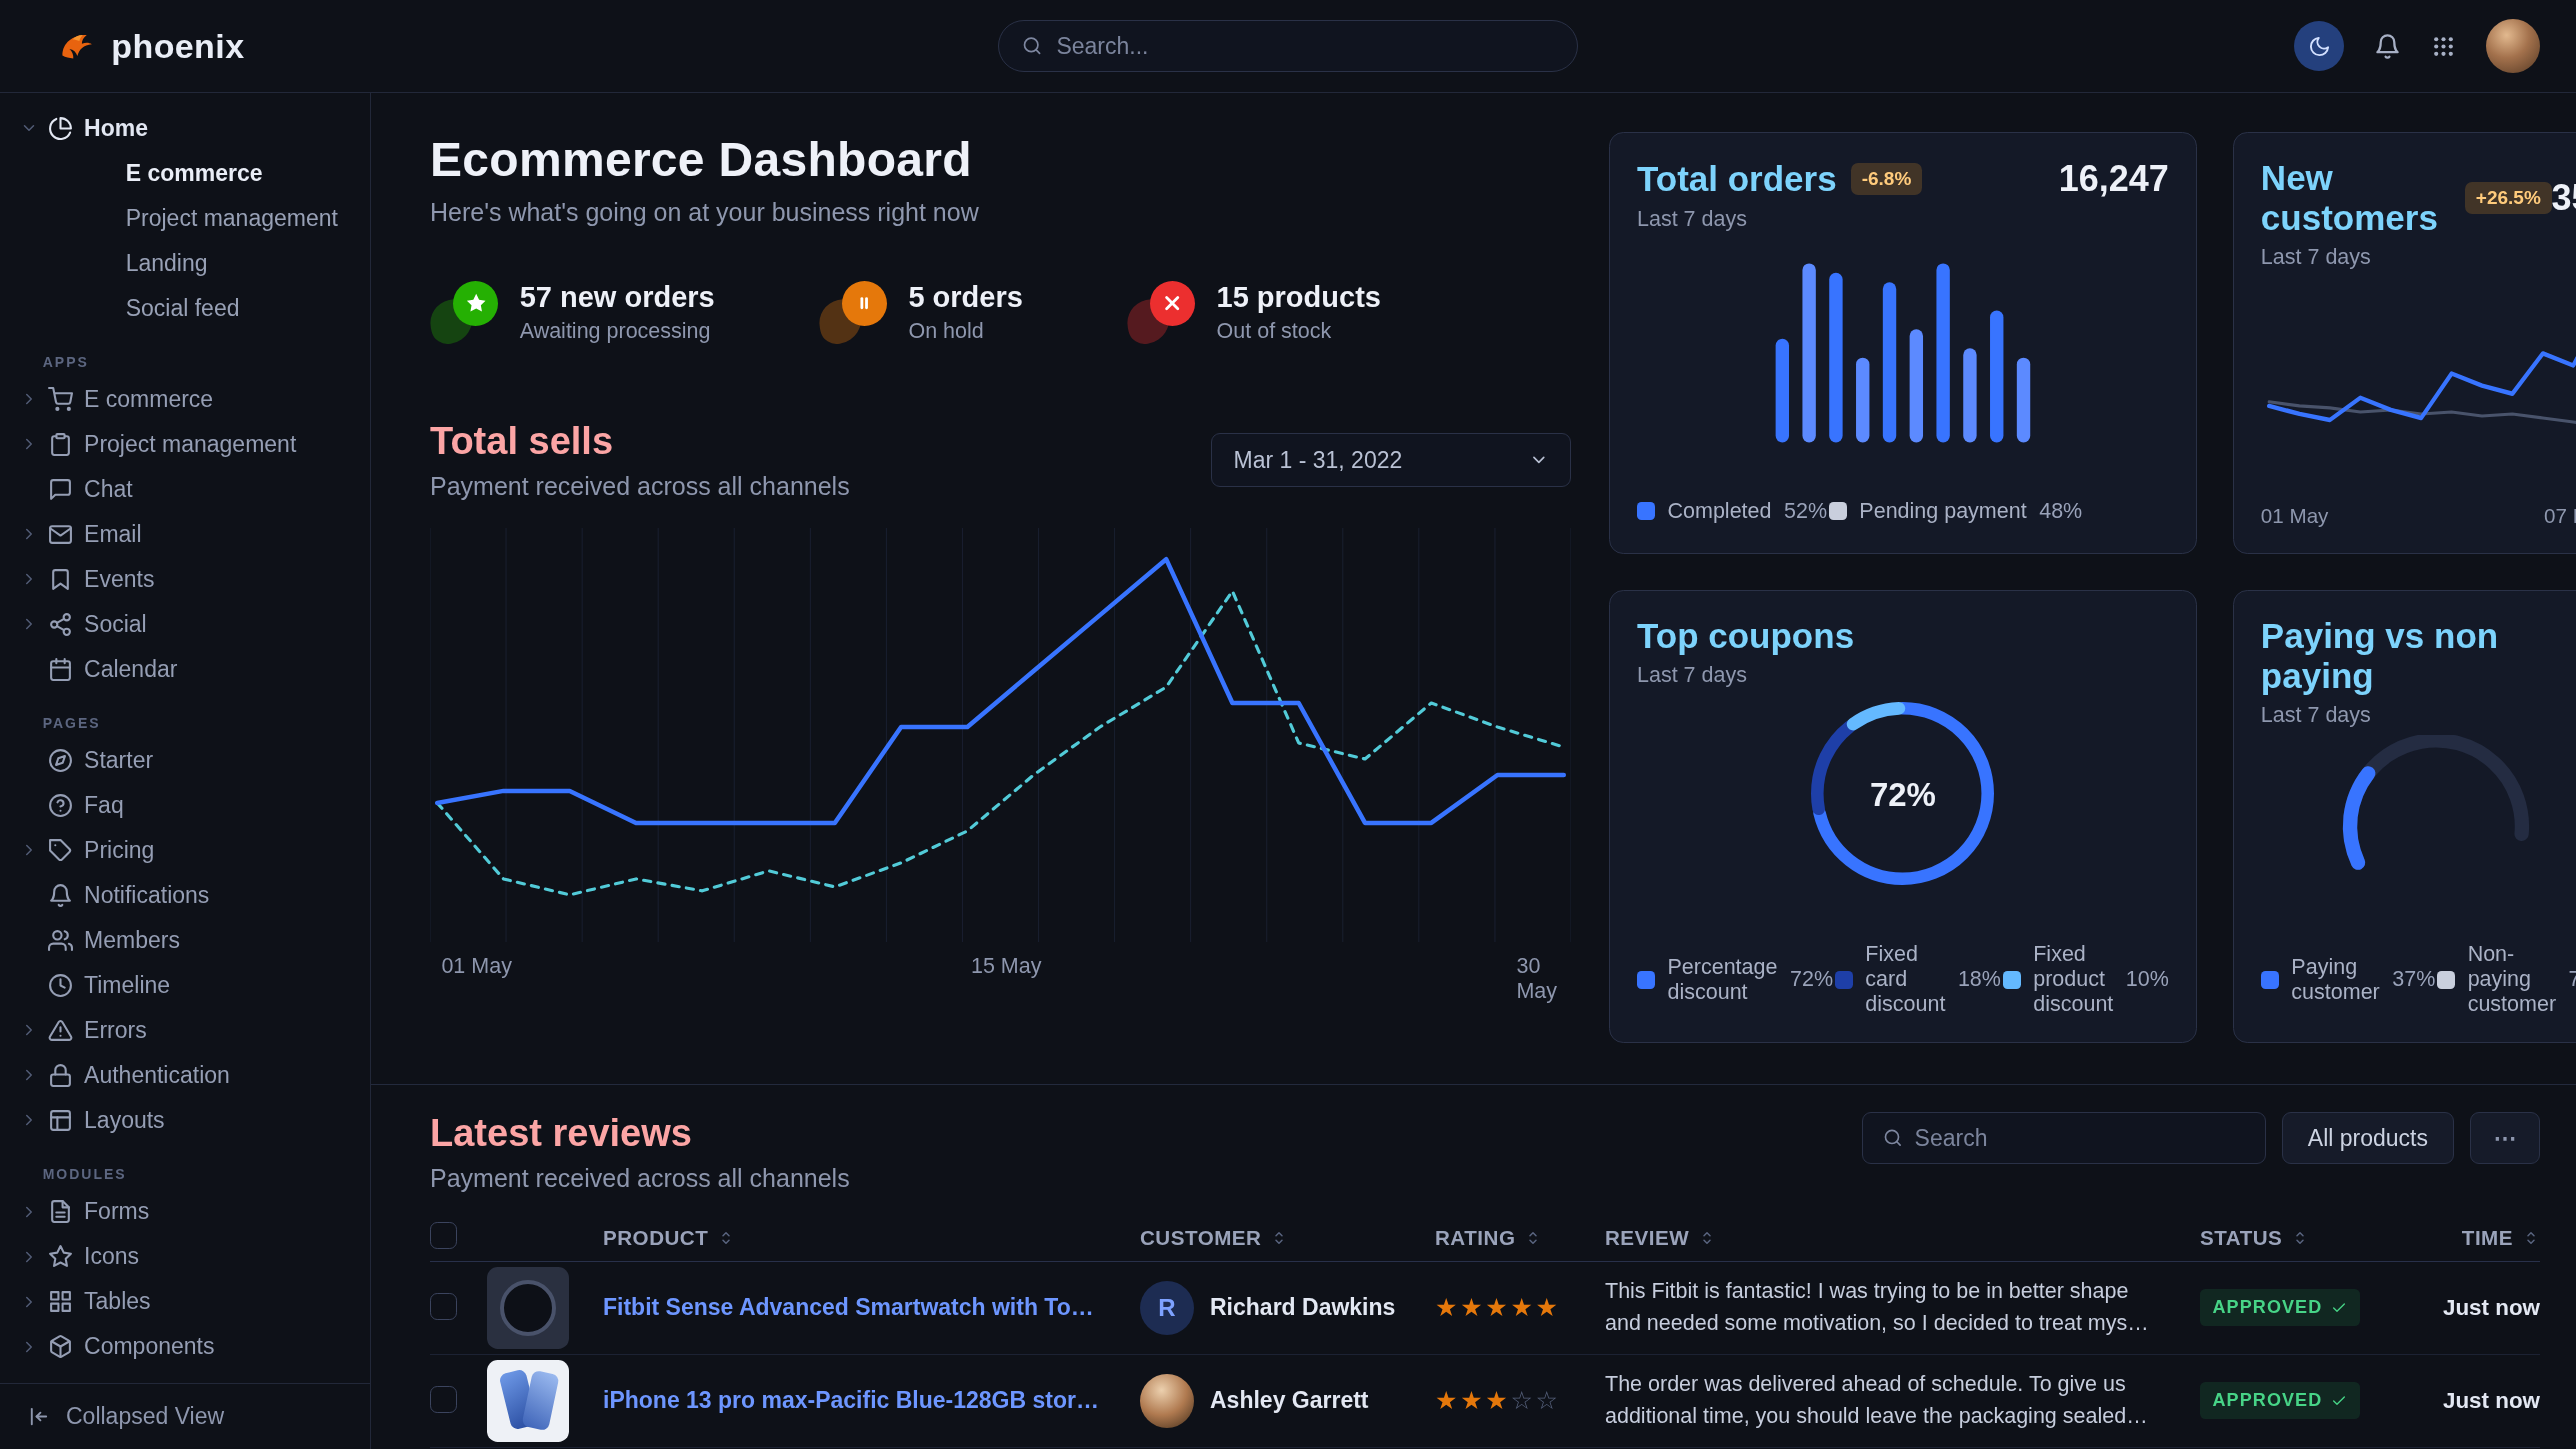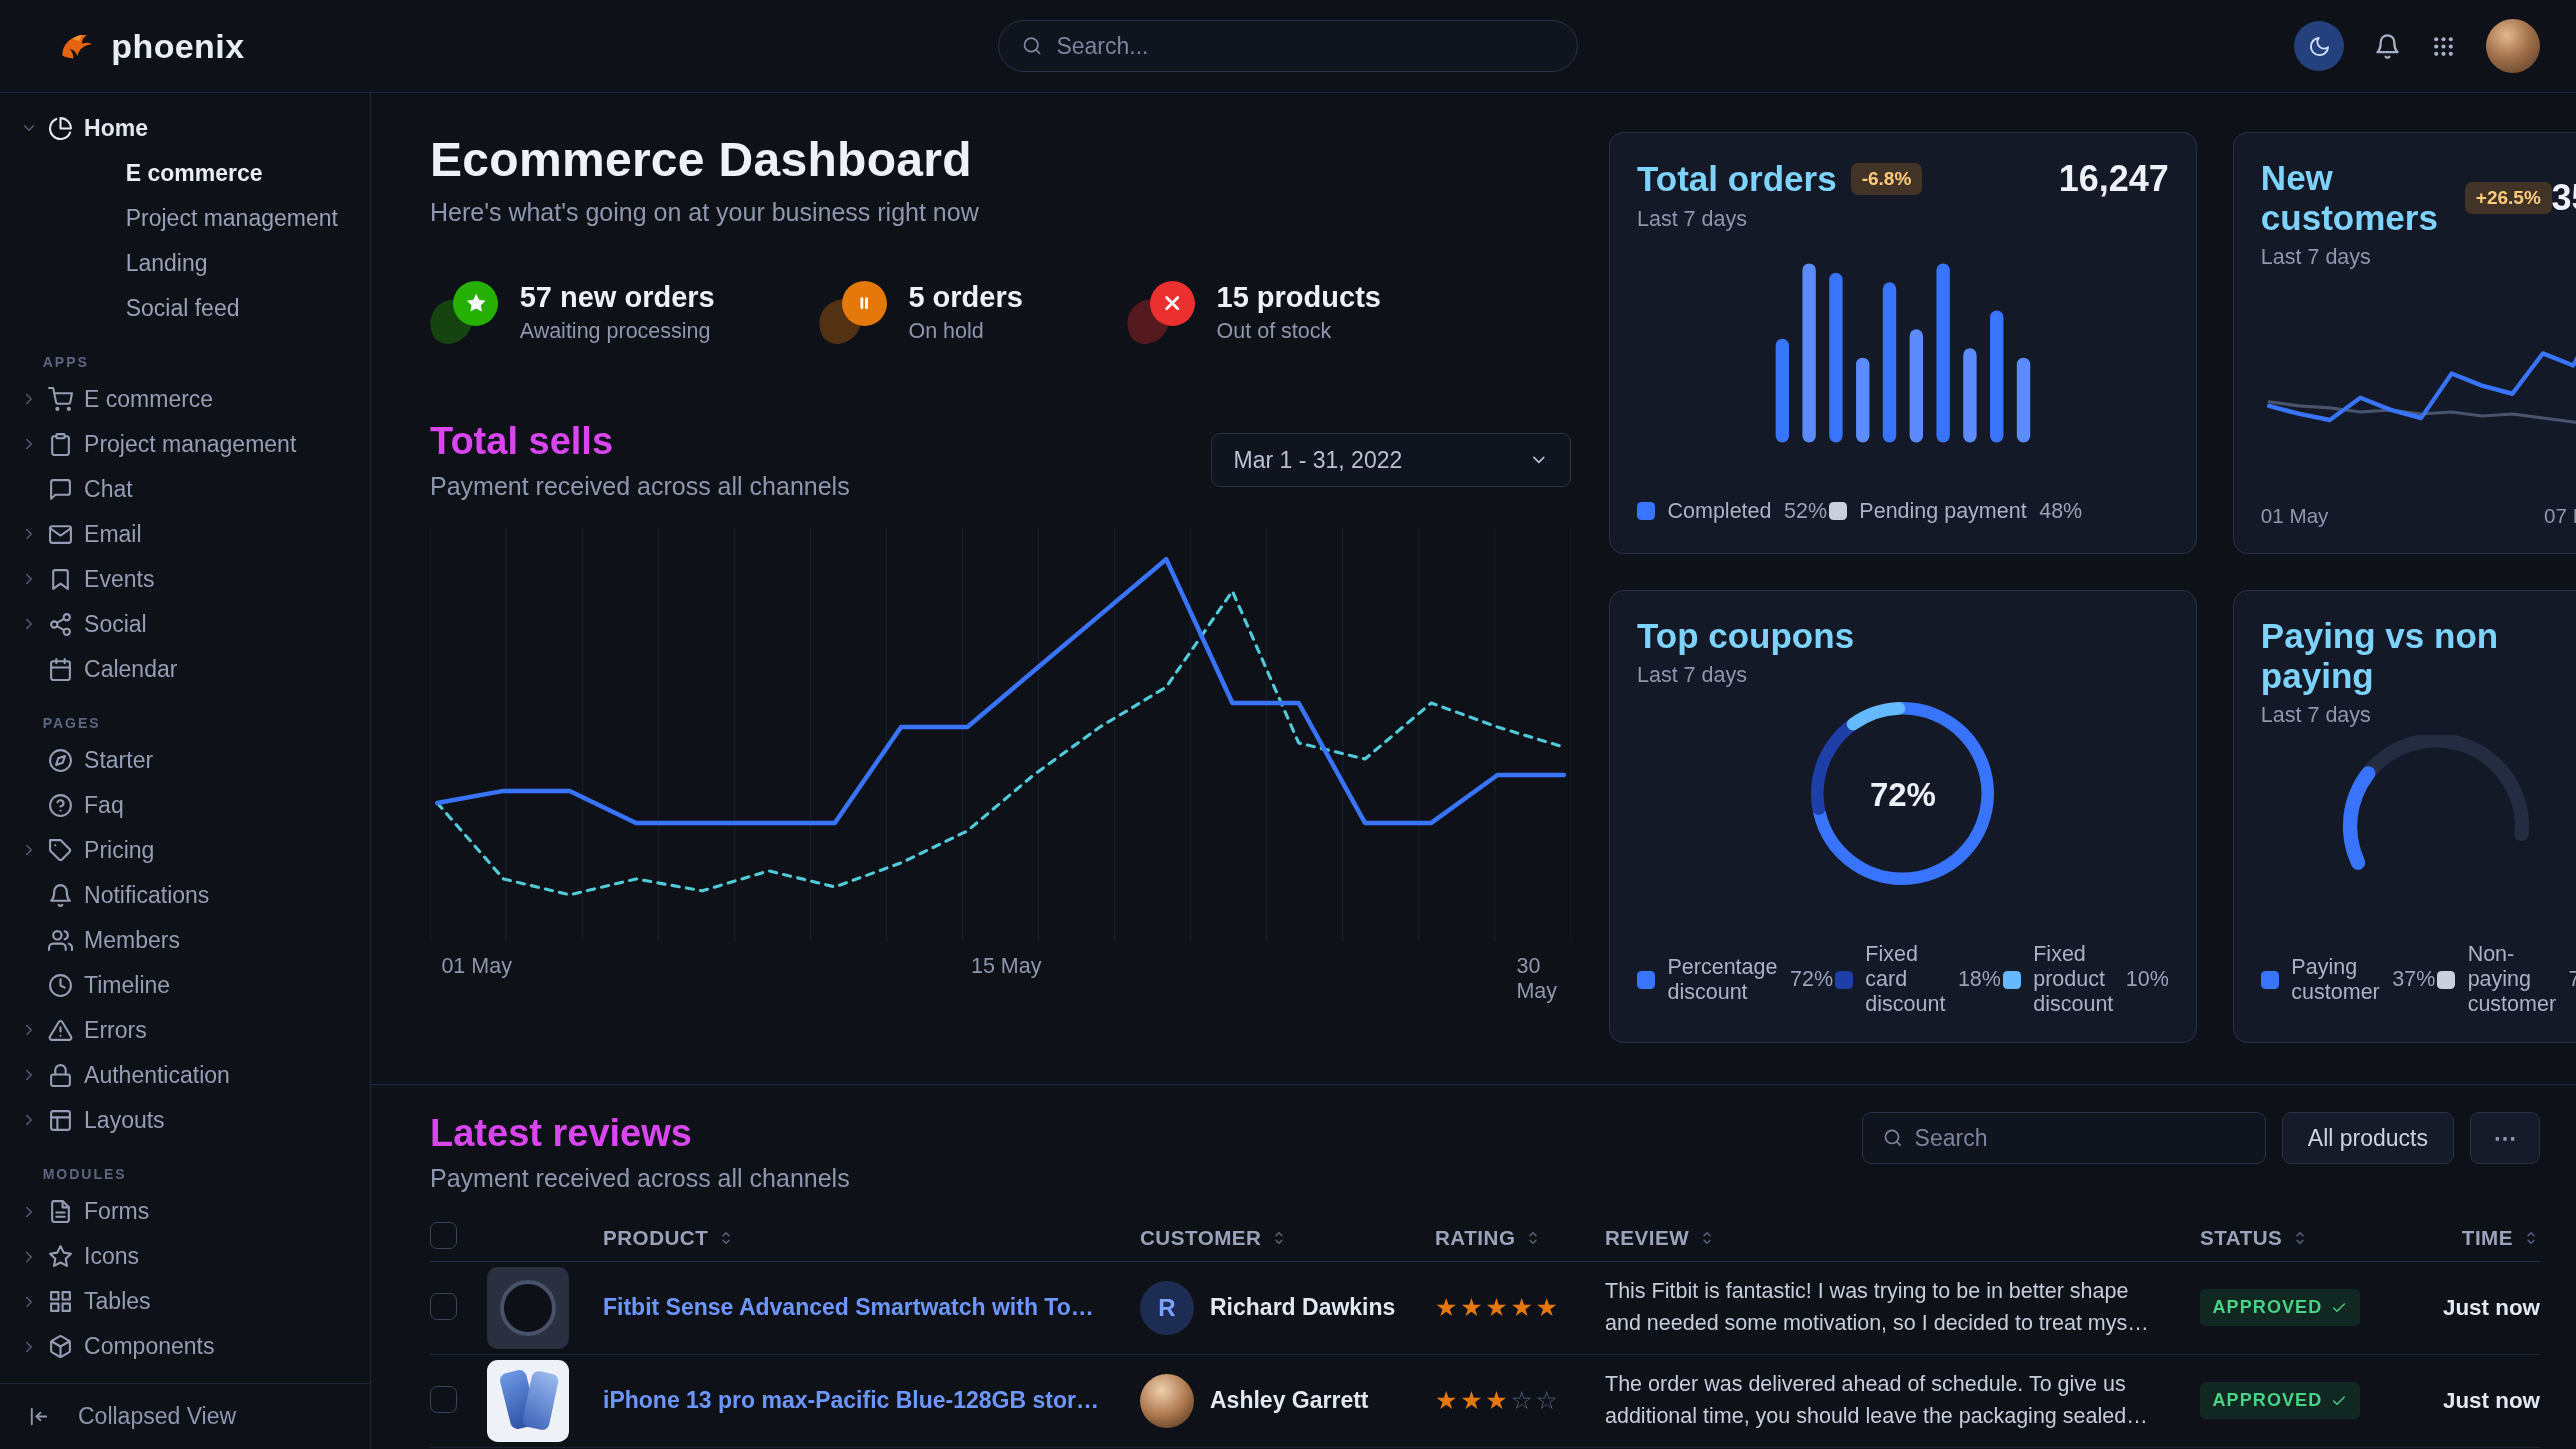--- a/index.html
+++ b/index.html
@@ -25,38 +25,38 @@
   .sidebar { grid-row: 2; grid-column: 1; border-right: 0.9px solid #222839; display: flex; flex-direction: column; overflow: hidden; }
   .nav-list { flex: 1; overflow: hidden; padding: 12.5px 16px 0 19.7px; }
   .nav-label { font-size: 14px; letter-spacing: 2px; color: #5c6680; font-weight: 700; margin: 23px 0 7.2px 23px; }
   .nav-item { display: flex; align-items: center; gap: 10.7px; height: 45px; color: #959eb4; font-size: 23px; cursor: pointer; }
   .nav-item.parent { color: #e2e7f2; font-weight: 600; }
   .nav-caret { width: 18px; height: 18px; color: #525c76; flex: none; display: inline-flex; }
   .nav-ic { width: 25px; height: 25px; flex: none; }
   .nav-text { white-space: nowrap; }
   .nav-sub { height: 45px; display: flex; align-items: center; padding-left: 106px; color: #98a1b6; font-size: 23px; cursor: pointer; white-space: nowrap; }
   .nav-sub.active { color: #eaeef7; font-weight: 600; }
-  .collapsed-view { border-top: 0.9px solid #222839; height: 66px; flex: none; display: flex; align-items: center; gap: 28px; padding: 0 27px; color: #8e97ae; font-size: 23px; cursor: pointer; }
+  .collapsed-view { border-top: 0.9px solid #222839; height: 66px; flex: none; display: flex; align-items: center; gap: 16px; padding: 0 27px; color: #8e97ae; font-size: 23px; cursor: pointer; }
 
   
   .main { grid-row: 2; grid-column: 2; overflow: hidden; display: flex; flex-direction: column; }
   .top-section { display: flex; gap: 38px; padding: 39px 36px 41px 59px; flex: none; }
   .left-col { width: 1141px; flex: none; display: flex; flex-direction: column; }
   .page-title { font-size: 48px; font-weight: 700; color: #eef1f8; letter-spacing: 0.3px; }
   .page-subtitle { font-size: 25px; color: #8e97ae; margin-top: 10.7px; }
   .stats-row { display: flex; gap: 104px; margin-top: 54px; align-items: center; }
   .stat { display: flex; gap: 19.7px; align-items: center; }
   .stat-icon { position: relative; width: 70px; height: 64px; flex: none; }
   .stat-blob { position: absolute; left: 0; bottom: 1.8px; width: 43px; height: 43px; border-radius: 58% 44% 62% 40%; transform: rotate(-12deg); }
   .stat-circle { position: absolute; right: 1.8px; top: 0; width: 45px; height: 45px; border-radius: 50%; display: flex; align-items: center; justify-content: center; color: #fff; }
   .stat-glyph { width: 22.4px; height: 22.4px; }
   .stat-value { font-size: 29px; font-weight: 700; color: #eef1f8; }
   .stat-caption { font-size: 21.5px; color: #8e97ae; margin-top: 5.4px; }
   .sells-head { display: flex; align-items: center; justify-content: space-between; margin-top: 75px; }
-  .section-title { font-size: 38px; font-weight: 700; color: #d946ef; }
+  .section-title { font-size: 38px; font-weight: 700; color: #fca5a5; }
   .section-sub { font-size: 25px; color: #8e97ae; margin-top: 9px; }
   .date-select { width: 360px; height: 54px; border: 0.9px solid #2a3147; border-radius: 9px; background: #10141f; display: flex; align-items: center; justify-content: space-between; padding: 0 21.5px; color: #b9c1d4; font-size: 23px; cursor: pointer; font-family: inherit; }
   .sells-chart { margin-top: 27px; height: 414px; position: relative; }
   .x-labels { position: relative; height: 30px; margin-top: 12.5px; color: #8e97ae; font-size: 21.5px; }
   .x-labels .xlab { position: absolute; top: 0; }
 
   
   .cards-grid { flex: 1; display: grid; grid-template-columns: 1fr 1fr; grid-template-rows: 422px 453px; gap: 36px; }
   .card { background: #141927; border: 0.9px solid #2a3147; border-radius: 14.3px; padding: 25px 27px; display: flex; flex-direction: column; }
   .card-head { display: flex; align-items: center; }

